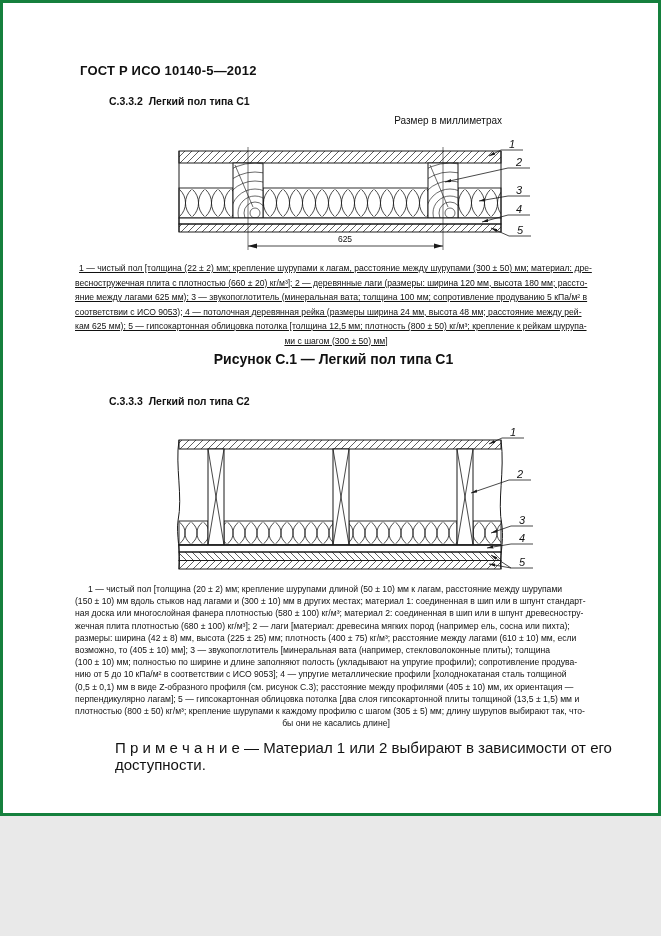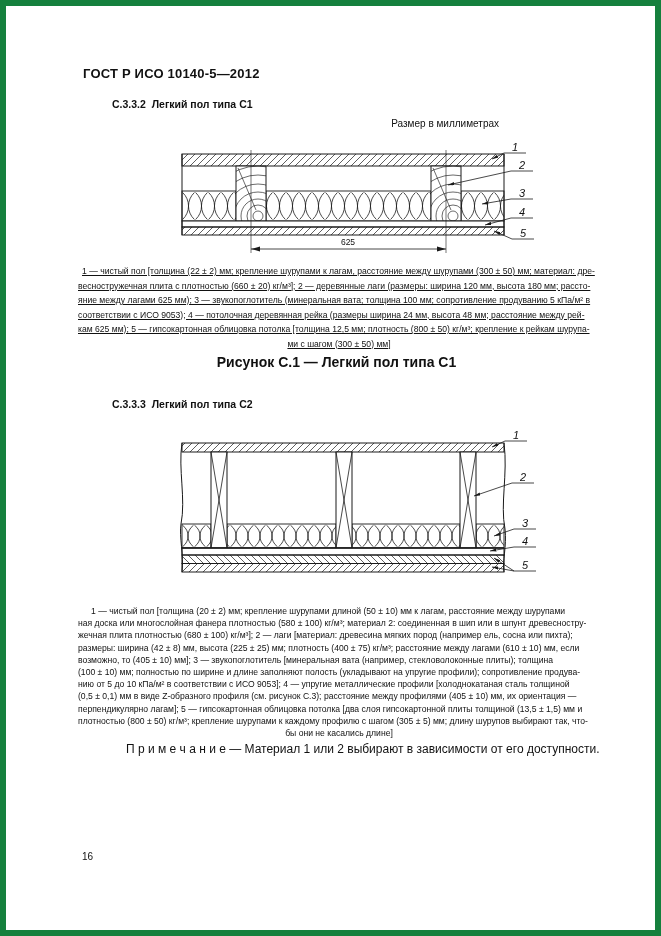--- a/index.html
+++ b/index.html
@@ -1,32 +1,32 @@
 <!DOCTYPE html>
 <html><head>
 <meta charset="utf-8">
 <style>
   html,body{margin:0;padding:0;background:#e9e9e9;}
   .page{
-    position:relative;width:661px;height:936px;background:#ffffff;
-    border:6px solid #15803d;box-sizing:border-box;overflow:hidden;
+    position:relative;width:661px;height:816px;background:#ffffff;
+    border:3px solid #15803d;box-sizing:border-box;overflow:hidden;
     font-family:"Liberation Sans",sans-serif;color:#111;
   }
   .abs{position:absolute;}
   .hdr{left:77px;top:60px;font-size:13px;font-weight:bold;letter-spacing:.2px;}
   .sect{left:106px;font-size:10.5px;font-weight:bold;white-space:pre-wrap;}
   .units{right:156px;top:112px;font-size:10px;}
   .cap{left:72px;width:522px;font-size:8.6px;line-height:14.5px;}
   .cap2{line-height:12.2px;}
   .cap .ln{white-space:nowrap;}
   .cap .ctr{text-align:center;white-space:normal;}
   .cap .ind4{padding-left:4px;}
-  .cap .ind12{padding-left:13px;margin-top:19px;}
+  .cap .ind12{padding-left:13px;}
   .figcap{left:0;width:661px;text-align:center;font-size:14px;font-weight:bold;}
-  .note{left:120px;font-size:12px;white-space:pre-wrap;}
+  .note{left:112px;font-size:15px;white-space:pre-wrap;}
   .pgnum{left:76px;top:845px;font-size:10px;}
   svg{display:block;}
   svg text{font-family:"Liberation Sans",sans-serif;fill:#111;}
   .callout-num{font-size:11px;font-style:italic;}
   .dim-txt{font-size:8.5px;}
 </style>
 </head>
 <body>
 
 <div class="page">
@@ -210,20 +210,21 @@
       <text class="callout-num" x="337" y="15">1</text>
       <text class="callout-num" x="344" y="57">2</text>
       <text class="callout-num" x="346" y="103">3</text>
       <text class="callout-num" x="346" y="121">4</text>
       <text class="callout-num" x="346" y="145">5</text>
     </g>
   </svg>
 
   <div class="abs cap cap2" style="top:580px;">
     <div class="ln ind12">1 — чистый пол [толщина (20 ± 2) мм; крепление шурупами длиной (50 ± 10) мм к лагам, расстояние между шурупами</div>
+    <div class="ln">(150 ± 10) мм вдоль стыков над лагами и (300 ± 10) мм в других местах; материал 1: соединенная в шип или в шпунт стандарт-</div>
     <div class="ln">ная доска или многослойная фанера плотностью (580 ± 100) кг/м³; материал 2: соединенная в шип или в шпунт древесностру-</div>
     <div class="ln">жечная плита плотностью (680 ± 100) кг/м³]; 2 — лаги [материал: древесина мягких пород (например ель, сосна или пихта);</div>
     <div class="ln">размеры: ширина (42 ± 8) мм, высота (225 ± 25) мм; плотность (400 ± 75) кг/м³; расстояние между лагами (610 ± 10) мм, если</div>
     <div class="ln">возможно, то (405 ± 10) мм]; 3 — звукопоглотитель [минеральная вата (например, стекловолоконные плиты); толщина</div>
     <div class="ln">(100 ± 10) мм; полностью по ширине и длине заполняют полость (укладывают на упругие профили); сопротивление продува-</div>
     <div class="ln">нию от 5 до 10 кПа/м² в соответствии с ИСО 9053]; 4 — упругие металлические профили [холоднокатаная сталь толщиной</div>
     <div class="ln">(0,5 ± 0,1) мм в виде Z-образного профиля (см. рисунок С.3); расстояние между профилями (405 ± 10) мм, их ориентация —</div>
     <div class="ln">перпендикулярно лагам]; 5 — гипсокартонная облицовка потолка [два слоя гипсокартонной плиты толщиной (13,5 ± 1,5) мм и</div>
     <div class="ln">плотностью (800 ± 50) кг/м³; крепление шурупами к каждому профилю с шагом (305 ± 5) мм; длину шурупов выбирают так, что-</div>
     <div class="ln ctr">бы они не касались длине]</div>

